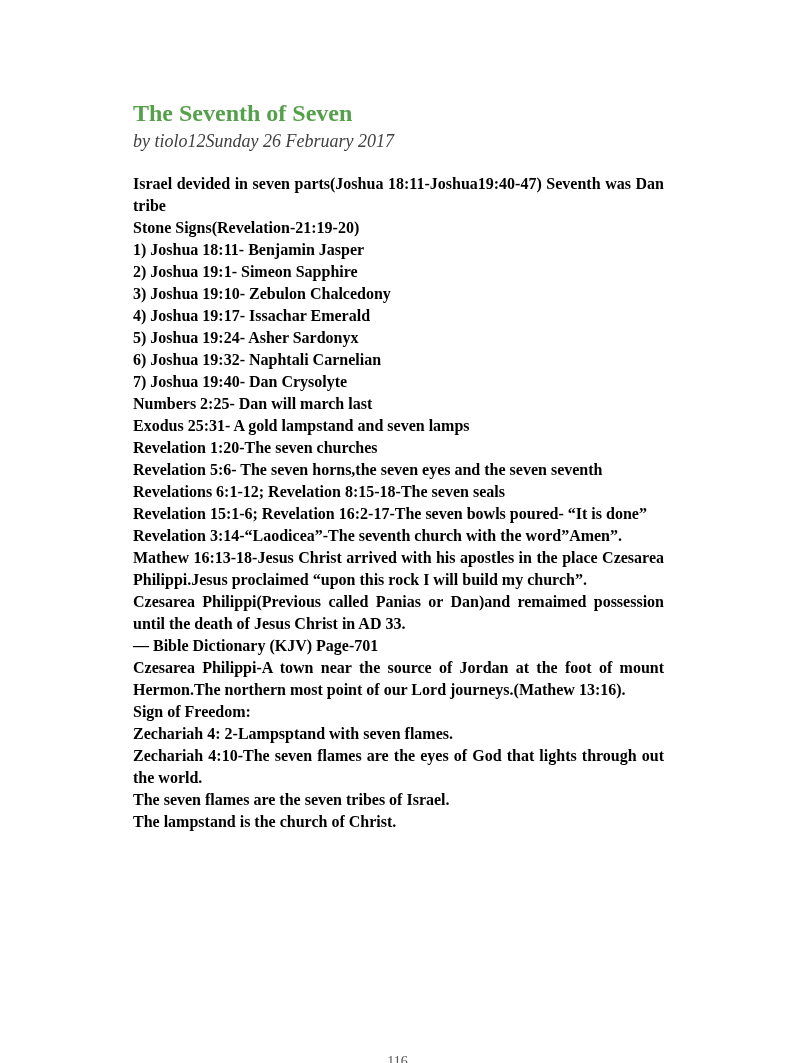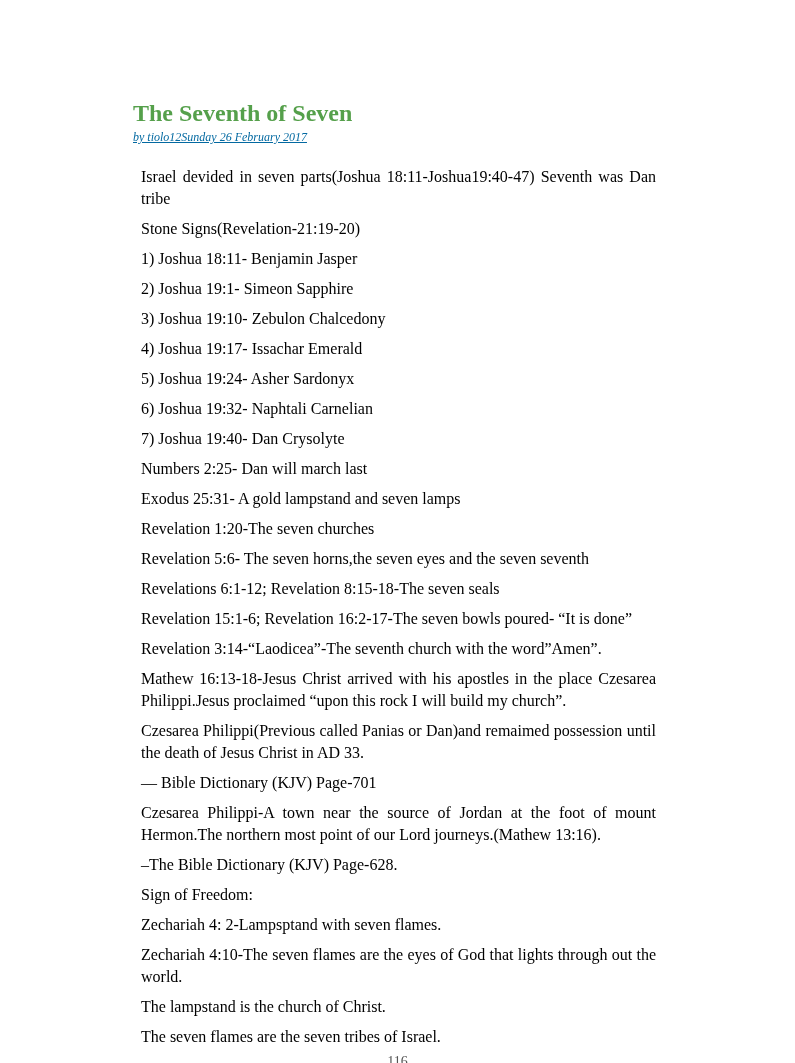--- a/index.html
+++ b/index.html
@@ -23,36 +23,36 @@
   }
   .article-title {
     margin: 0;
     font-size: 24px;
     font-weight: bold;
     line-height: 1.2;
     font-family: "Liberation Serif", "DejaVu Serif", serif;
   }
   .article-byline {
     margin: 2px 0 0 0;
-    font-size: 12px;
+    font-size: 18px;
     font-style: italic;
-    color: #0369a1;
+    color: #404040;
     line-height: 1.25;
-    text-decoration: underline;
   }
   .article-body {
     margin-top: 21px;
     font-size: 16px;
     line-height: 22px;
     color: #000000;
   }
   .article-body .line {
     text-align: justify;
-    margin: 8px;
+    margin: 0;
     padding: 0;
+    font-weight: bold;
   }
   .page-number {
     position: absolute;
     left: 0;
     top: 1010px;
     width: 100%;
     text-align: center;
     font-size: 14px;
     color: #555555;
     margin-top: 44px;
@@ -79,22 +79,21 @@
         <div class="line">Exodus 25:31- A gold lampstand and seven lamps</div>
         <div class="line">Revelation 1:20-The seven churches</div>
         <div class="line">Revelation 5:6- The seven horns,the seven eyes and the seven seventh</div>
         <div class="line">Revelations 6:1-12; Revelation 8:15-18-The seven seals</div>
         <div class="line">Revelation 15:1-6; Revelation 16:2-17-The seven bowls poured- “It is done”</div>
         <div class="line">Revelation 3:14-“Laodicea”-The seventh church with the word”Amen”.</div>
         <div class="line">Mathew 16:13-18-Jesus Christ arrived with his apostles in the place Czesarea Philippi.Jesus proclaimed “upon this rock I will build my church”.</div>
         <div class="line">Czesarea Philippi(Previous called Panias or Dan)and remaimed possession until the death of Jesus Christ in AD 33.</div>
         <div class="line">— Bible Dictionary (KJV) Page-701</div>
         <div class="line">Czesarea Philippi-A town near the source of Jordan at the foot of mount Hermon.The northern most point of our Lord journeys.(Mathew 13:16).</div>
-        <div class="line">–The Bible Dictionary (KJV) Page-628.</div>
         <div class="line">Sign of Freedom:</div>
         <div class="line">Zechariah 4: 2-Lampsptand with seven flames.</div>
         <div class="line">Zechariah 4:10-The seven flames are the eyes of God that lights through out the world.</div>
+        <div class="line">The seven flames are the seven tribes of Israel.</div>
         <div class="line">The lampstand is the church of Christ.</div>
-        <div class="line">The seven flames are the seven tribes of Israel.</div>
       </div>
   </div>
   <div class="page-number">116</div>
 </div>
 
 </body></html>

